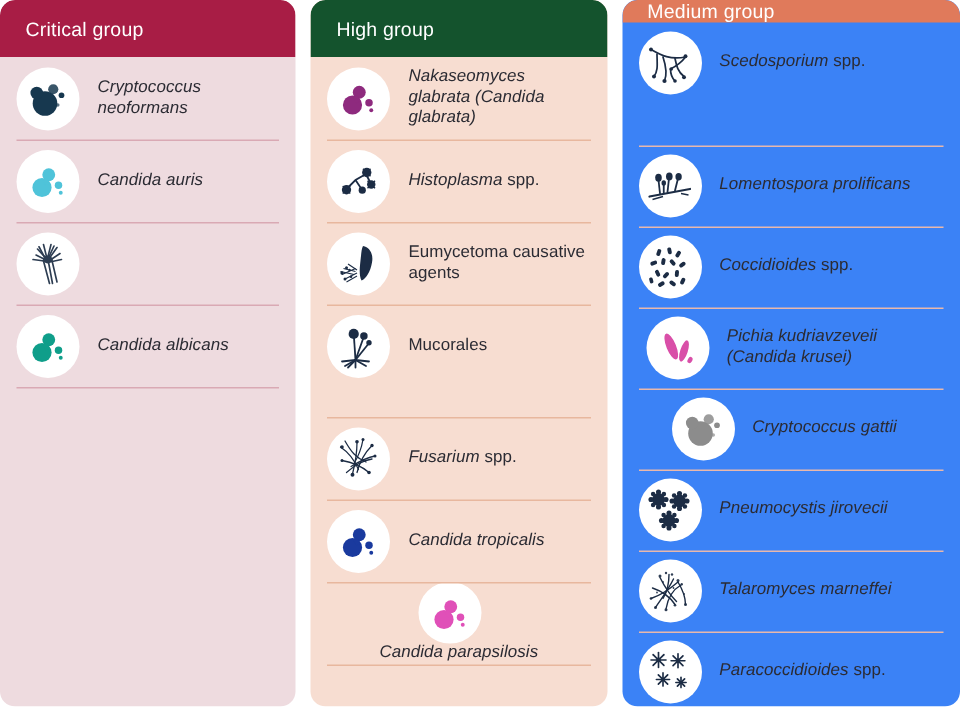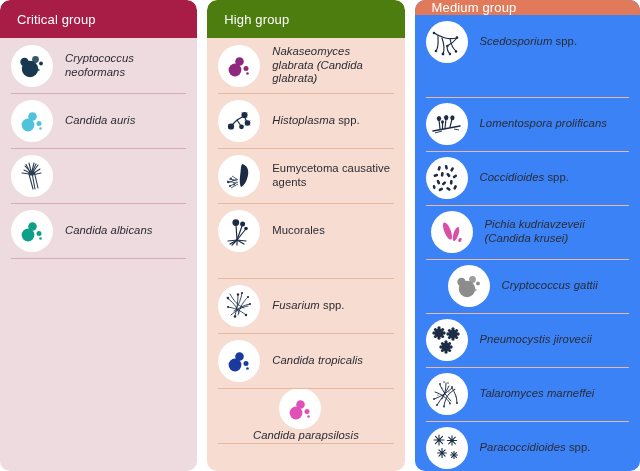--- a/index.html
+++ b/index.html
@@ -37,21 +37,21 @@
     display: flex;
     align-items: center;
     padding-left: 17px;
     box-sizing: border-box;
     color: #ffffff;
     font-size: 13px;
     letter-spacing: 0.15px;
     border-radius: 10px 10px 0 0;
   }
   .hdr-critical { background: #a81d45; }
-  .hdr-high     { background: #4d7c0f; }
+  .hdr-high     { background: #14532d; }
   .hdr-medium   { background: #e07a5b; }
 
   .rows {
     flex: 1;
     display: flex;
     flex-direction: column;
   }
   .row {
     display: flex;
     align-items: center;

